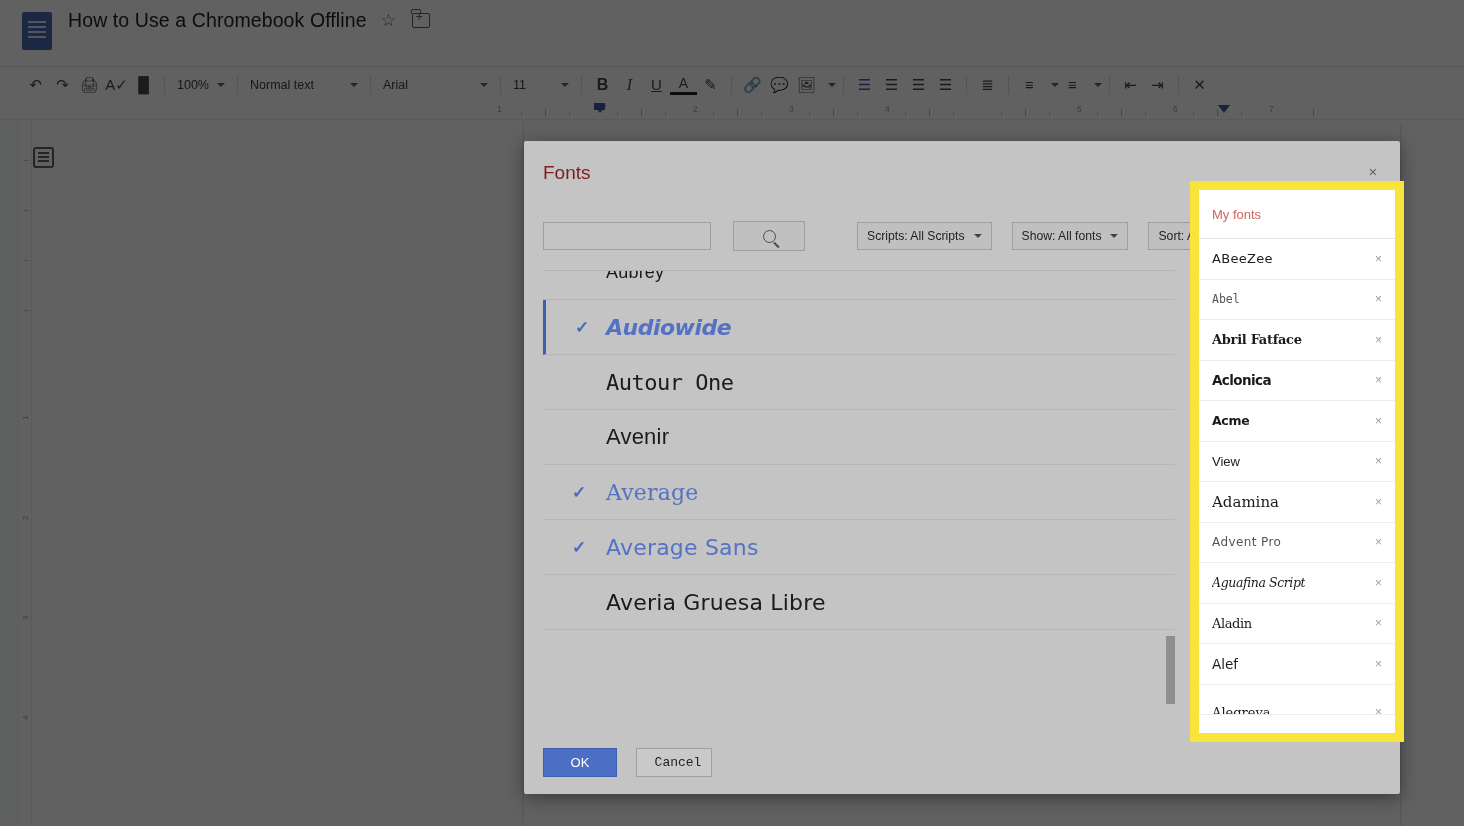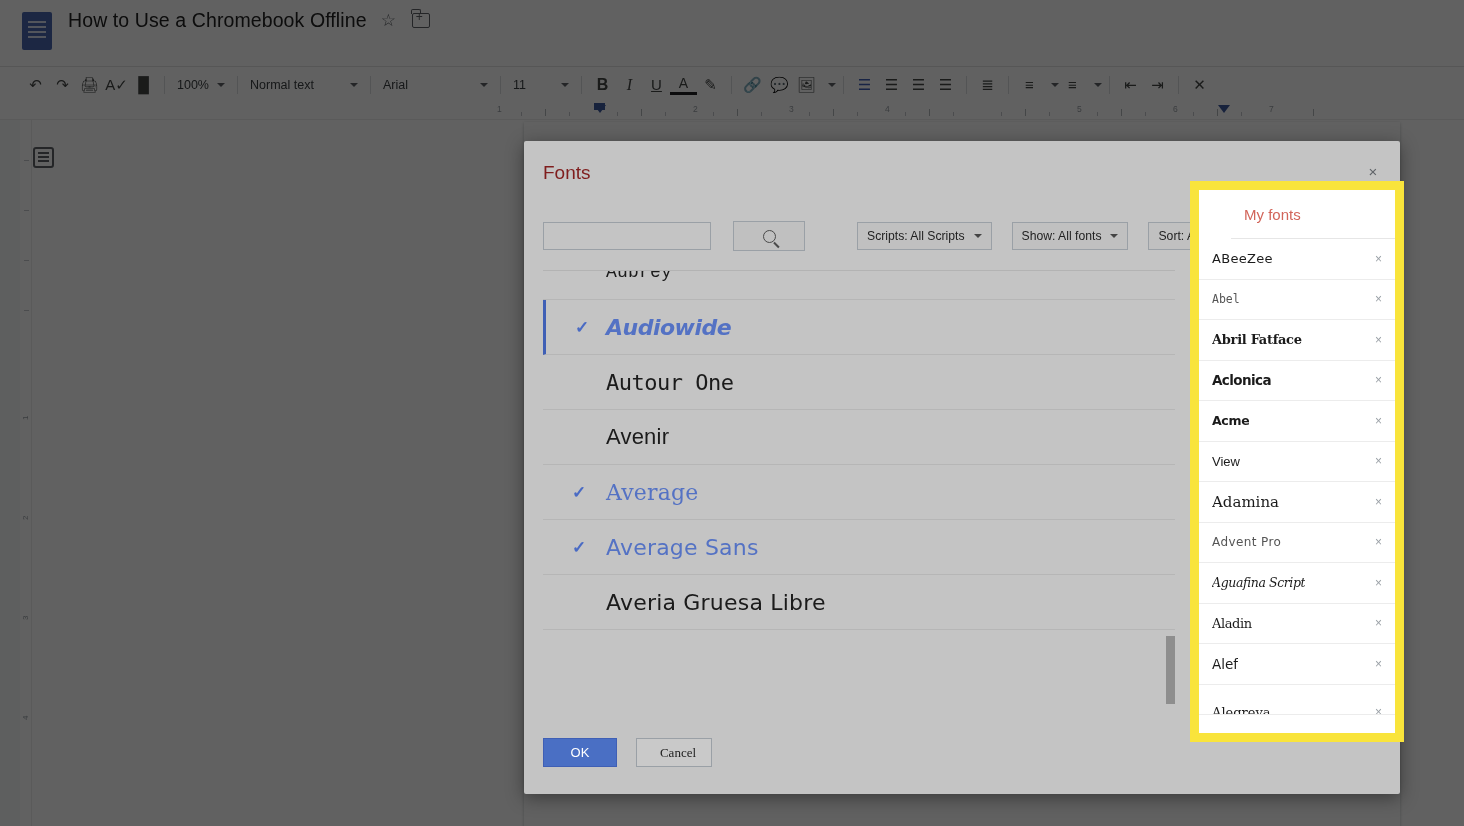--- a/index.html
+++ b/index.html
@@ -138,55 +138,55 @@
     border-bottom:1px solid #b6b6b6; padding-left: 63px;
   }
   .fl-row .fl-check {
     position:absolute; left: 29px; top:50%; transform:translateY(-50%);
     font-size:17px; color:#4a6bc4; font-weight:bold;
   }
   .fl-row.sel { border-left: 3px solid #3f5fb5; padding-left: 60px; }
   .fl-name { font-size: 23px; color:#1b1b1b; letter-spacing:.2px; }
   .fl-row.sel .fl-name, .fl-row.chk .fl-name { color:#5472c4; }
   .f-atomic   { font-family:"DejaVu Sans Mono", monospace; font-size:22px; letter-spacing:-.5px; }
-  .f-aubrey   { font-family:Liberation Mono, monospace; font-size:18px; font-weight:300; }
+  .f-aubrey   { font-family:Liberation Sans, sans-serif; font-size:18px; font-weight:300; }
   .f-audio    { font-family:"DejaVu Sans", sans-serif; font-size:22px; font-style:italic; font-weight:bold; letter-spacing:-.5px;}
   .f-autour   { font-family:"DejaVu Sans Mono", monospace; font-size:22px; letter-spacing:-.5px;}
   .f-avenir   { font-family:"Liberation Sans", sans-serif; font-size:22px; }
   .f-average  { font-family:"DejaVu Serif", serif; font-size:22px; }
   .f-avgsans  { font-family:"DejaVu Sans", sans-serif; font-size:22px; }
   .f-averia   { font-family:"DejaVu Sans", sans-serif; font-size:22px; }
 
   .fl-scrollbar {
     position:absolute; right: 0; top: 0; width: 9px; height: 448px; background: transparent;
   }
   .fl-thumb { position:absolute; top: 365px; width:9px; height:68px; background:#8e8e8e; }
 
-  .fd-footer { position:absolute; left:19px; bottom: 27px; display:flex; align-items:center; gap:19px; }
+  .fd-footer { position:absolute; left:19px; bottom: 17px; display:flex; align-items:center; gap:19px; }
   .btn-ok {
     width: 74px; height: 29px; background:#4a6fc4; color:#fff;
     border:1px solid #3f5fb5; font-size:13px; display:flex; align-items:center; justify-content:center;
     cursor:pointer; font-family:"Liberation Sans", sans-serif;
   }
   .btn-cancel {
     width: 76px; height: 29px; background:#c9c9c9; color:#222;
     border:1px solid #9aa0a6; font-size:13px; display:flex; align-items:center; justify-content:center;
-    cursor:pointer; font-family:Liberation Serif, serif;padding-left:8px;
+    cursor:pointer; font-family:Liberation Mono, monospace;padding-left:8px;
   }
 
   
   .myfonts-wrap {
     position:absolute; left: 1190px; top: 181px; width: 214px; height: 561px;
     background: #f9e43b; padding: 9px;
   }
   .myfonts {
     width:100%; height:100%; background:#fff; overflow:hidden; position:relative;
   }
   .mf-title { height: 49px; display:flex; align-items:center; padding-left:13px;
-    font-size:15px; color:#d2655a; border-bottom:1px solid #e6e6e6;margin-left:32px; }
+    font-size:13px; color:#d2655a; border-bottom:1px solid #e6e6e6; }
   .mf-row {
     height: 40.5px; display:flex; align-items:center; justify-content:space-between;
     padding: 0 13px 0 13px; border-bottom:1px solid #ececec;
   }
   .mf-name { font-size:12.5px; color:#1b1b1b; white-space:nowrap; overflow:hidden; }
   .mf-x { font-size:12px; color:#9aa0a6; cursor:pointer; padding-left:6px; }
 
   .m-abeezee  { font-family:"DejaVu Sans", sans-serif; font-size:13px; letter-spacing:.3px;}
   .m-abel     { font-family:"DejaVu Sans Mono", monospace; font-size:11.5px; color:#555; font-weight:300;}
   .m-abril    { font-family:"DejaVu Serif", serif; font-size:13px; font-weight:bold; letter-spacing:-.3px;}

